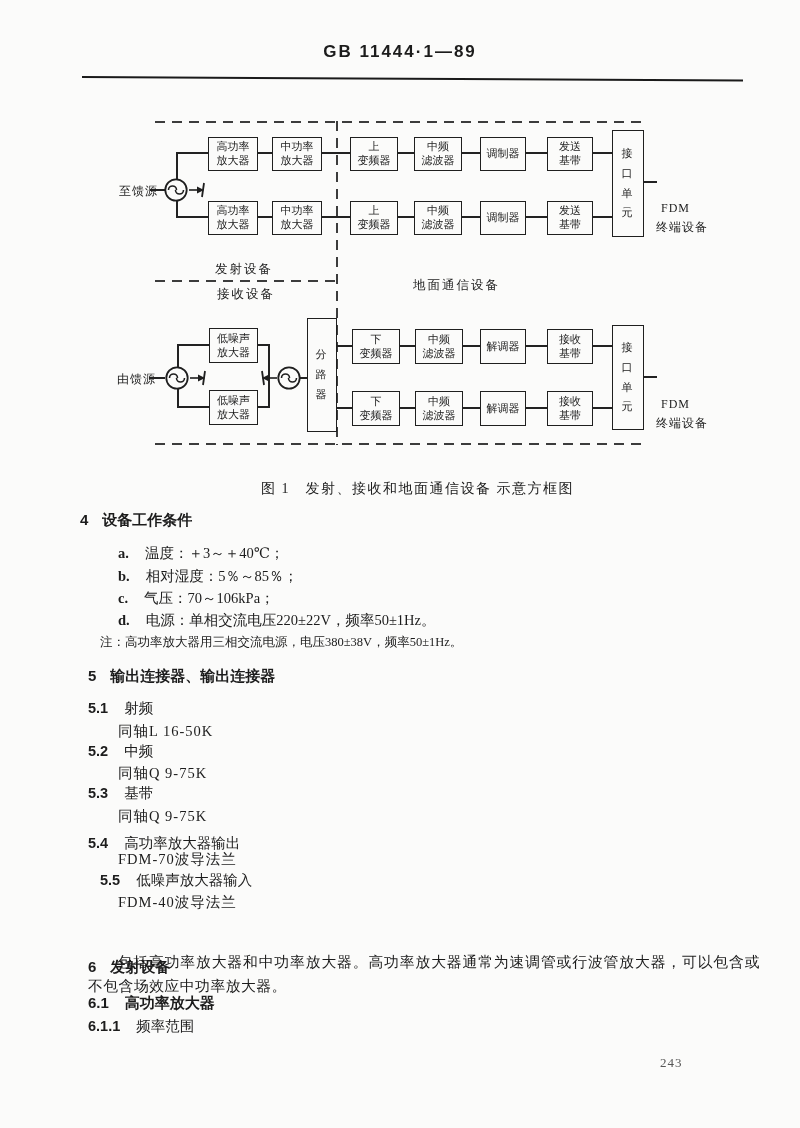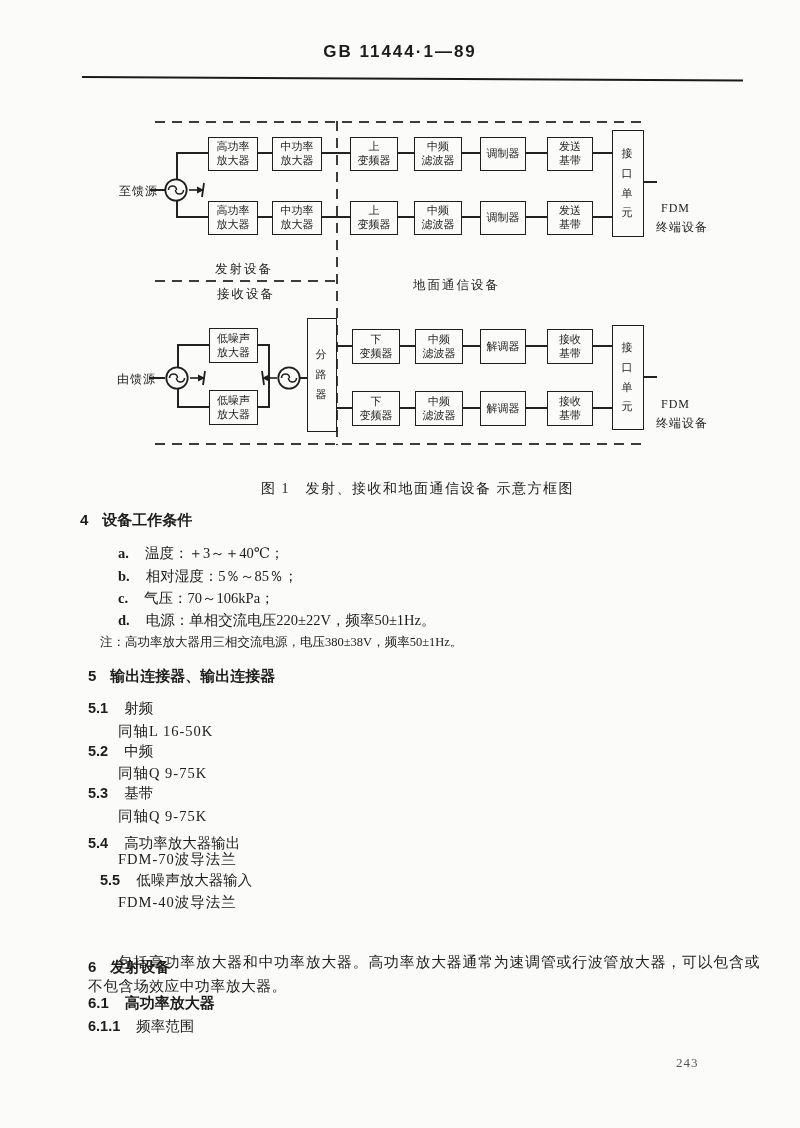--- a/index.html
+++ b/index.html
@@ -290,13 +290,13 @@
   <span class="h-num">6</span><span class="h-title">发射设备</span>
 </div>
 <div class="para">包括高功率放大器和中功率放大器。高功率放大器通常为速调管或行波管放大器，可以包含或不包含场效应中功率放大器。</div>
 <div class="t" style="left:88px;top:994px;font-size:15px;">
   <span class="sub-num">6.1</span><span class="sub-title sans bold">高功率放大器</span>
 </div>
 <div class="t" style="left:88px;top:1017px;font-size:14.5px;">
   <span class="sub-num">6.1.1</span><span class="sub-title">频率范围</span>
 </div>
 
-<div class="t pageno" style="left:676px;top:1055px;">243</div>
+<div class="t pageno" style="left:660px;top:1055px;">243</div>
 
 </body></html>

